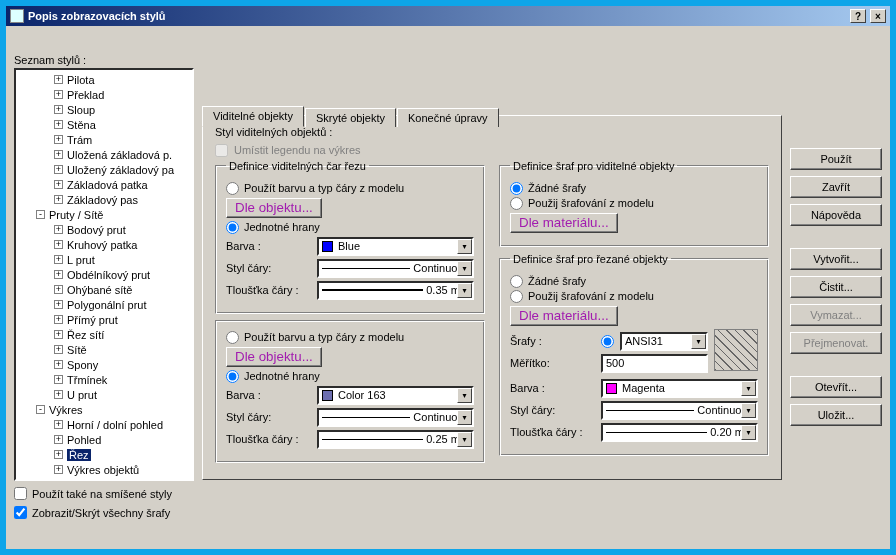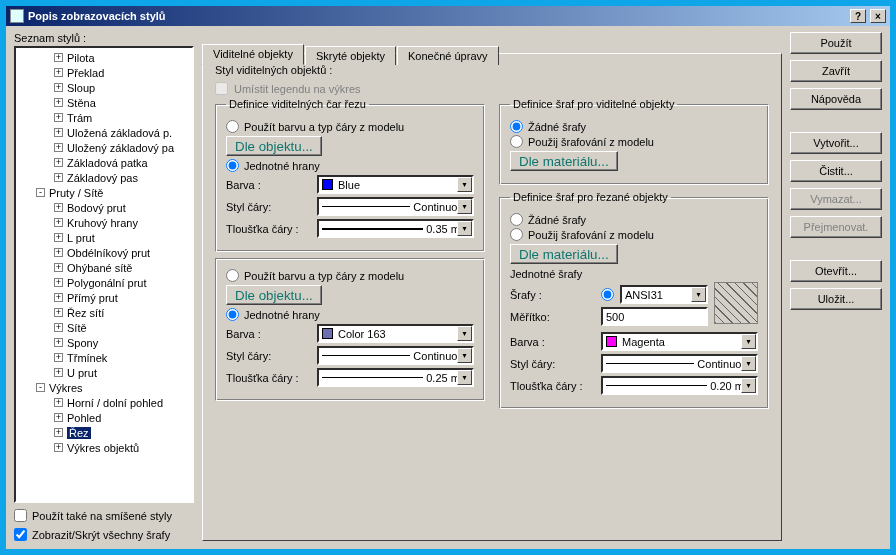--- a/index.html
+++ b/index.html
@@ -3,21 +3,21 @@
 <meta charset="utf-8">
 <style>
 * { box-sizing: border-box; margin: 0; padding: 0; }
 body { font-family: Tahoma, "MS Sans Serif", sans-serif; font-size: 11px; background: #d4d0c8; width: 896px; height: 555px; overflow: hidden; }
 .win { border: 6px solid #0ea5e9; width: 896px; height: 555px; display: flex; flex-direction: column; }
 .titlebar { background: linear-gradient(to right, #0a246a, #a6caf0); color: #fff; padding: 3px 4px; display: flex; align-items: center; gap: 4px; font-weight: bold; }
 .titlebar .t-icon { width: 14px; height: 14px; background: #dff; border: 1px solid #888; }
 .titlebar .title { flex: 1; }
 .titlebar .tbtn { width: 16px; height: 14px; background: #d4d0c8; border: 1px solid #fff; border-right-color: #404040; border-bottom-color: #404040; font-size: 10px; font-weight: bold; display: flex; align-items: center; justify-content: center; color: #000; cursor: pointer; }
 
-.body { flex: 1; display: flex; padding: 6px 8px 8px 8px; gap: 8px; }
+.body { flex: 1; display: flex; padding: 6px 8px 8px 8px; gap: 8px; align-items: center; }
 
 .left { width: 180px; display: flex; flex-direction: column; }
 .tree-label { margin-bottom: 2px; }
 .tree { flex: 1; background: #fff; border: 2px inset #fff; border-top-color: #808080; border-left-color: #808080; overflow: auto; font-size: 11px; padding: 2px 0; }
 .tree-row { display: flex; align-items: center; padding: 0 2px; height: 15px; white-space: nowrap; }
 .tree-row.depth1 { padding-left: 20px; }
 .tree-row.depth2 { padding-left: 38px; }
 .tree-exp { display: inline-block; width: 9px; height: 9px; border: 1px solid #808080; margin-right: 4px; text-align: center; line-height: 7px; font-size: 9px; background: #fff; color: #000; }
 .tree-sel { background: #0a246a; color: #fff; padding: 0 2px; }
 
@@ -34,21 +34,21 @@
 .gap { height: 10px; }
 
 fieldset { border: 1px solid #808080; border-bottom-color: #fff; border-right-color: #fff; box-shadow: inset 1px 1px 0 #fff, inset -1px -1px 0 #808080; padding: 8px 10px 10px; margin-bottom: 6px; }
 fieldset > legend { padding: 0 3px; }
 .row { display: flex; align-items: center; gap: 6px; margin: 3px 0; }
 .row label { min-width: 85px; }
 .combo { flex: 1; height: 19px; background: #fff; border: 2px inset #fff; border-top-color: #808080; border-left-color: #808080; display: flex; align-items: center; padding: 0 3px; font-size: 11px; position: relative; }
 .combo .sw { width: 11px; height: 11px; margin-right: 5px; border: 1px solid #000; }
 .combo .dd { position: absolute; right: 0; top: 0; width: 15px; height: 100%; background: #d4d0c8; border: 1px solid #fff; border-right-color: #404040; border-bottom-color: #404040; display: flex; align-items: center; justify-content: center; font-size: 8px; }
 .smallbtn { height: 20px; padding: 0 8px; background: #d4d0c8; border: 1px solid #fff; border-right-color: #404040; border-bottom-color: #404040; box-shadow: inset -1px -1px 0 #808080; cursor: pointer; }
-.smallbtn.disabled { color: #0f766e; }
+.smallbtn.disabled { color: #a21caf; }
 .radio { display: flex; align-items: center; gap: 5px; margin: 2px 0; }
 .radio input { margin: 0; }
 .disabled-text { color: #808080; }
 .line-continuous { height: 1px; background: #000; flex: 1; }
 .twocol { display: flex; gap: 14px; }
 .twocol > div { flex: 1; }
 .check-row { display: flex; align-items: center; gap: 5px; margin-top: 6px; }
 .hatch-sw { width: 44px; height: 42px; border: 1px solid #808080; background: repeating-linear-gradient(45deg, #666, #666 1px, #d4d0c8 1px, #d4d0c8 6px); margin-left: 6px; }
 </style>
 </head>
@@ -106,21 +106,21 @@
           <div class="tree-row depth1">
             <span class="tree-exp">-</span>
             <span>Pruty / Sítě</span>
           </div>
           <div class="tree-row depth2">
             <span class="tree-exp">+</span>
             <span>Bodový prut</span>
           </div>
           <div class="tree-row depth2">
             <span class="tree-exp">+</span>
-            <span>Kruhový hrany</span>
+            <span>Kruhový patka</span>
           </div>
           <div class="tree-row depth2">
             <span class="tree-exp">+</span>
             <span>L prut</span>
           </div>
           <div class="tree-row depth2">
             <span class="tree-exp">+</span>
             <span>Obdélníkový prut</span>
           </div>
           <div class="tree-row depth2">
@@ -285,21 +285,20 @@
                   <input type="radio" name="r4" style="">
                   <span>Žádné šrafy</span>
                 </div>
               <div class="radio">
                   <input type="radio" name="r4" style="">
                   <span>Použij šrafování z modelu</span>
                 </div>
               <div class="row">
                   <button class="smallbtn disabled">Dle materiálu...</button>
                 </div>
-              <div style="margin:4px 0 2px">Jednotné šrafy</div>
               <div style="display:flex">
                 <div style="flex:1">
                   <div class="row">
                       <label>Šrafy :</label>
                       <input type="radio" name="r4" checked="" style="">
                       <div class="combo">
                         <span>ANSI31</span>
                         <span class="dd">▾</span>
                       </div>
                     </div>

